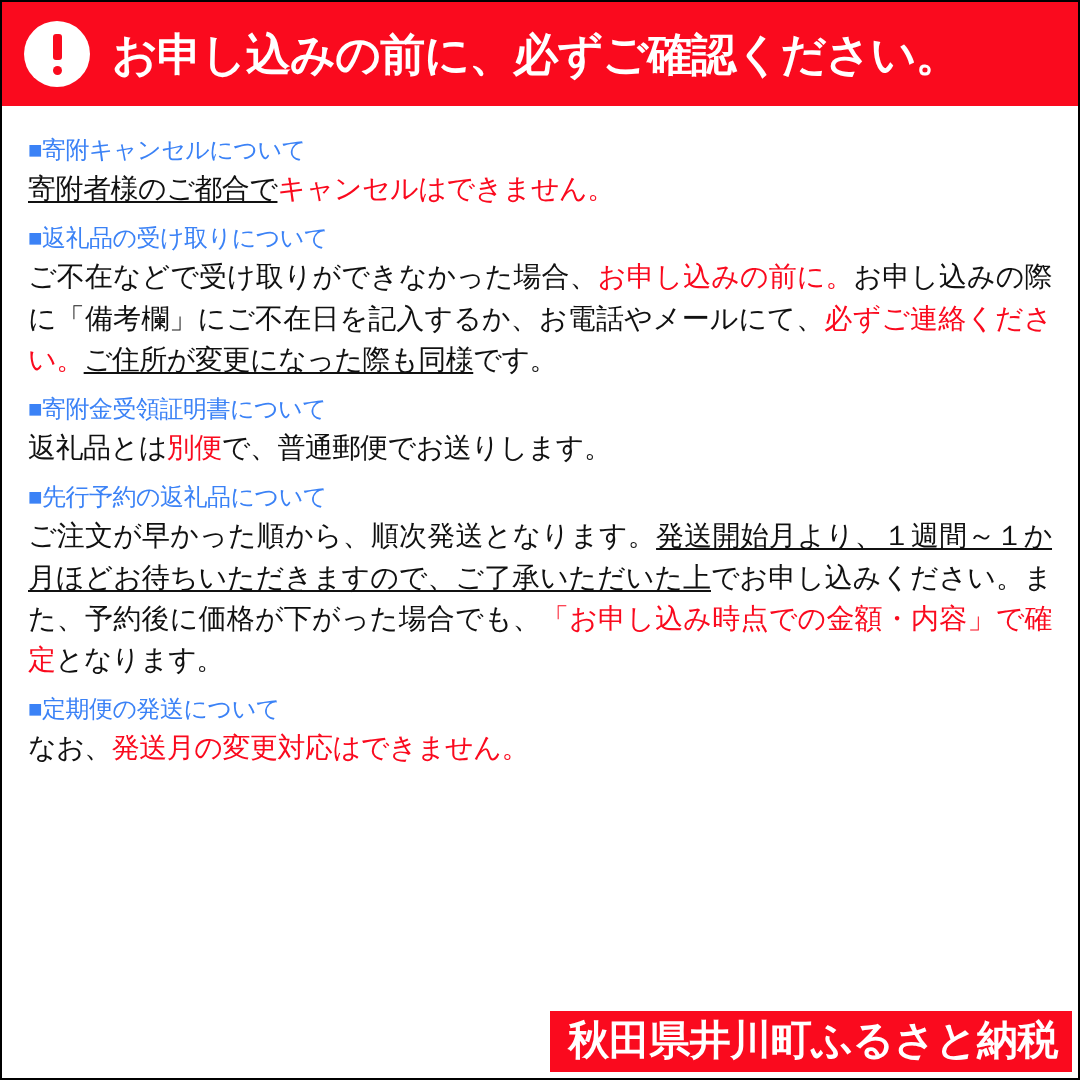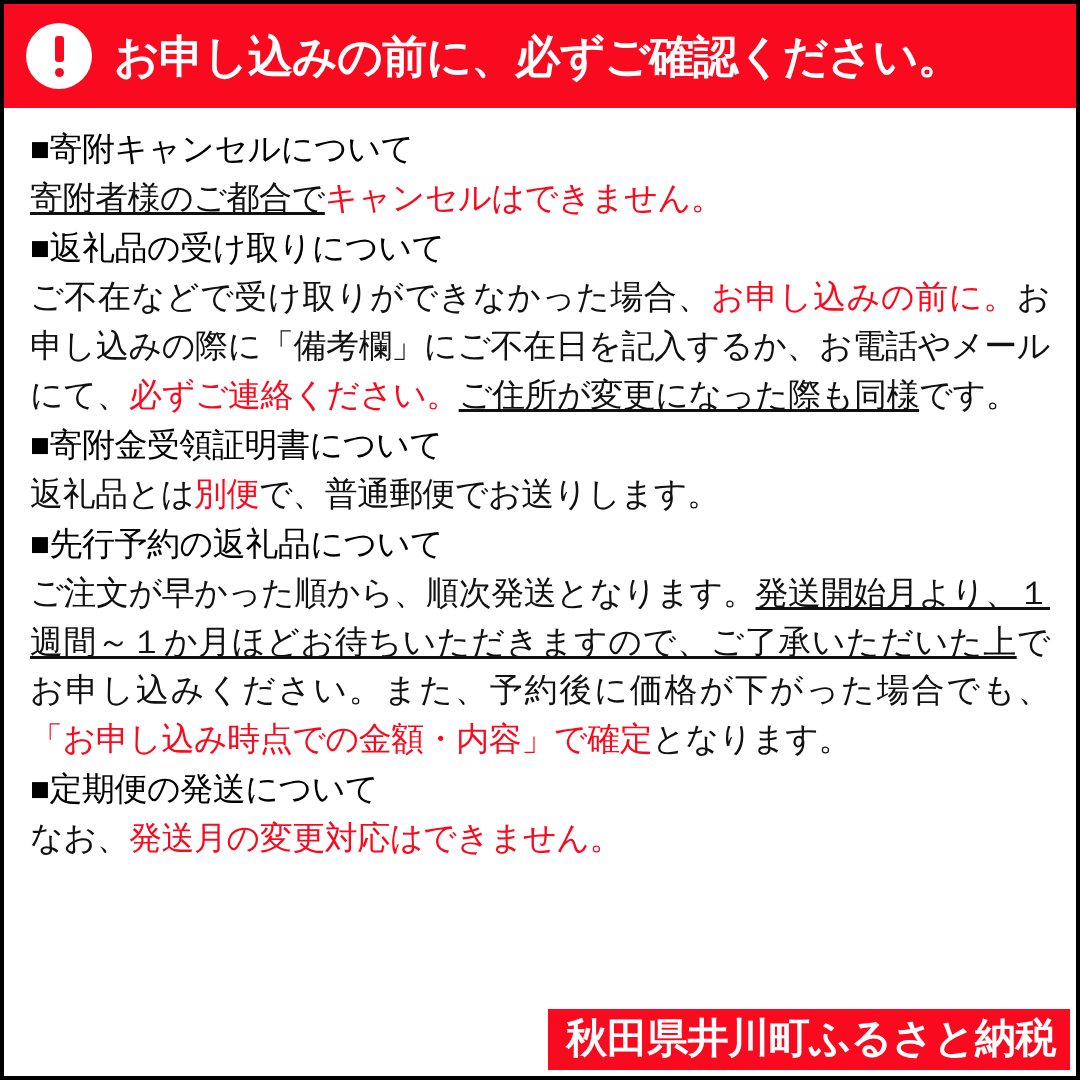--- a/index.html
+++ b/index.html
@@ -12,21 +12,21 @@
     background: #ffffff;
     font-family: "Liberation Sans", sans-serif;
     -webkit-font-smoothing: antialiased;
   }
 
   .notice-card {
     position: relative;
     width: 1080px;
     height: 1080px;
     box-sizing: border-box;
-    border: 4px solid #000000;
+    border: 2px solid #000000;
     background: #ffffff;
     overflow: hidden;
   }
 
   
   .notice-header {
     display: flex;
     align-items: center;
     background: #fa0a1e;
     height: 104px;
@@ -70,32 +70,33 @@
     line-height: 1;
     white-space: nowrap;
   }
 
   
   .notice-body {
     padding: 16px 26px 0 26px;
     box-sizing: border-box;
   }
   .para {
-    font-size: 33px;
+    font-size: 28px;
     line-height: 1.48;
     color: #111111;
     letter-spacing: -0.5px;
     text-align: justify;
     text-justify: inter-character;
   }
   .heading {
-    font-size: 33px;
+    font-size: 24px;
     line-height: 1.52;
-    color: #000000;
+    color: #3b82f6;
     letter-spacing: -0.5px;
+    margin-top: 10px;
   }
   .red { color: #fa0a1e; }
   .bold { font-weight: normal; }
   .u { text-decoration: underline; text-underline-offset: 3px; }
 
   
   .footer-badge {
     position: absolute;
     right: 6px;
     bottom: 6px;

